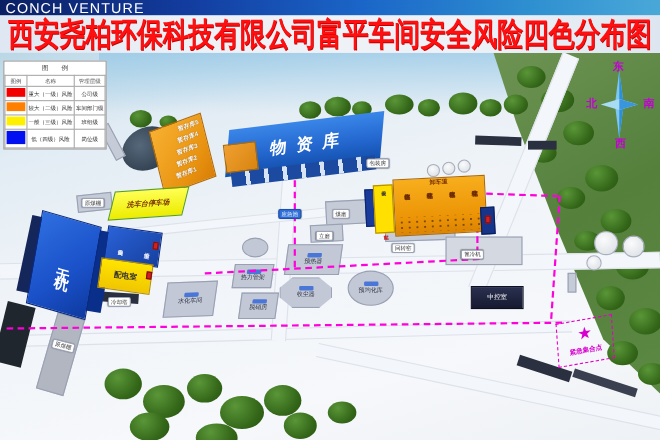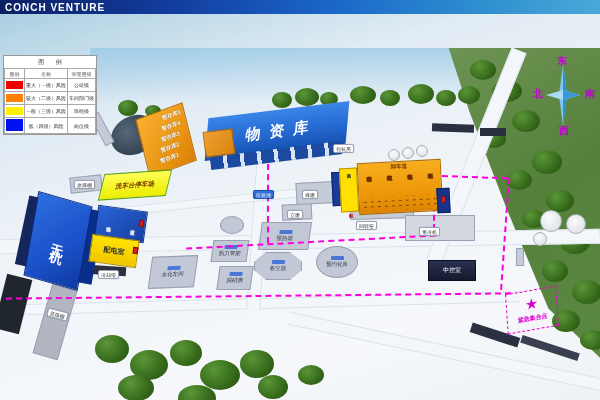--- a/index.html
+++ b/index.html
@@ -4,21 +4,21 @@
 <style>
   * { margin:0; padding:0; box-sizing:border-box; }
   body { font-family:"Liberation Sans","DejaVu Sans",sans-serif; }
   .stage { position:relative; width:600px; height:400px; overflow:hidden;
            background:linear-gradient(165deg,#a5cbdf 0%,#c2dcea 12%,#e2ecf4 26%,#f0f4f8 50%,#f6f8fb 78%,#eef1f5 100%); }
 
   
   .topbar { position:absolute; left:0; top:0; width:600px; height:14px; z-index:12;
             background:linear-gradient(90deg,#0b1f63 0%,#123c9e 28%,#1a66c8 55%,#2e8fd0 80%,#4aa8d8 100%);
             display:flex; align-items:center; }
-  .logo { color:#fff; font-size:10px; font-weight:bold; letter-spacing:1px; padding-left:5px; white-space:nowrap; }
+  .logo { color:#fff; font-size:13px; font-weight:normal; letter-spacing:1px; padding-left:5px; white-space:nowrap; }
   .titleband { position:absolute; left:0; top:14px; width:600px; height:34px; z-index:12;
                background:linear-gradient(90deg,#dfe7f2,#eef2f7 30%,#eef2f7 70%,#dde6f0);
                display:flex; align-items:center; justify-content:center; }
   .titleband span { color:#ff0f0f; font-size:26px; font-weight:bold; white-space:nowrap;
                     transform:scale(0.9,1.12); text-shadow:0.5px 0.5px 0 #c00000; }
 
   .map { position:absolute; left:0; top:48px; width:600px; height:352px; }
 
   
   .greenband { position:absolute; left:428px; top:0; width:172px; height:352px; z-index:1;
@@ -149,20 +149,23 @@
 </style>
 </head>
 <body>
 
 <div class="stage">
 
   <div class="topbar">
     <span class="logo">CONCH VENTURE</span>
   </div>
 
+  <div class="titleband">
+    <span>西安尧柏环保科技有限公司富平车间安全风险四色分布图</span>
+  </div>
 
   <div class="map">
 
     <div class="haze"></div>
     <div class="greenband"></div>
 
     <div class="tree" style="left:118px;top:52px;width:20px;height:16px"></div>
     <div class="tree" style="left:145px;top:57px;width:16px;height:12px"></div>
     <div class="tree" style="left:272px;top:44px;width:20px;height:16px"></div>
     <div class="tree" style="left:295px;top:40px;width:24px;height:18px"></div>

